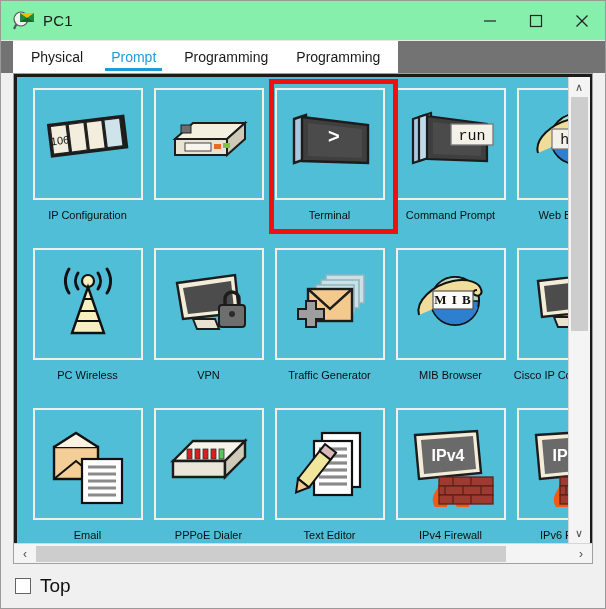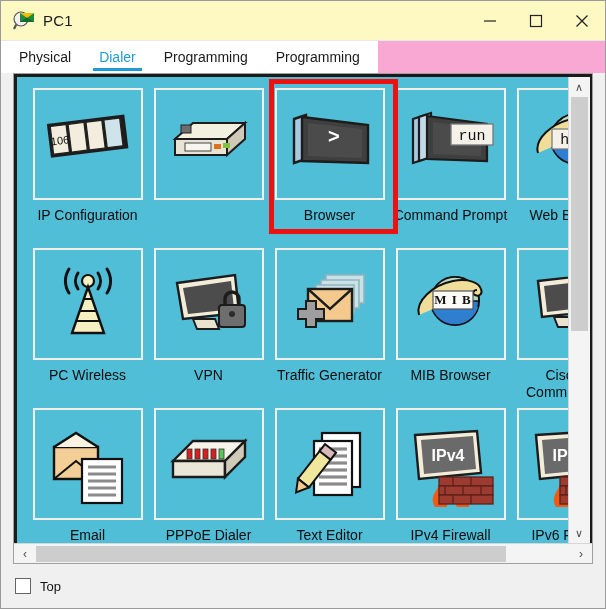--- a/index.html
+++ b/index.html
@@ -13,21 +13,21 @@
   #window {
     position: relative;
     width: 606px; height: 609px;
     background: #f0f0f0;
     border: 1px solid #9a9a9a;
     display: flex; flex-direction: column;
   }
   
   #titlebar {
     height: 40px; flex: 0 0 40px;
-    background: #fef9c3;
+    background: #86efac;
     display: flex; align-items: center;
     border-bottom: 1px solid #e8e8e8;
   }
   #title-icon {
     width: 22px; height: 22px;
     margin-left: 12px; margin-right: 8px;
     position: relative; flex: 0 0 22px;
   }
   #title-text {
     font-size: 15px; color: #1a1a1a;
@@ -35,22 +35,23 @@
   }
   #winbtns { margin-left: auto; display: flex; height: 40px; }
   .winbtn {
     width: 46px; height: 40px;
     display: flex; align-items: center; justify-content: center;
     color: #222;
   }
   
   #tabstrip {
     flex: 0 0 32px; height: 32px;
-    background: #f9a8d4;
-    position: relative;
+    background: #737373;
+    position: relative;
+    padding-left: 12px;
     display: flex; align-items: flex-end;
   }
   #tabs-inner {
     background:#ffffff; height:32px;
     display:flex; align-items:center;
     padding: 0 4px;
   }
   .tab {
     position: relative;
     padding: 0 14px;
@@ -103,21 +104,21 @@
     display: flex; flex-direction: column; align-items: center;
   }
   .iconbox {
     width: 110px; height: 112px;
     border: 2px solid #f2efe6;
     display: flex; align-items: center; justify-content: center;
     position: relative;
   }
   .celllabel {
     margin-top: 7px;
-    font-size: 14px;
+    font-size: 11px;
     color: #0d0d0d;
     text-align: center;
     line-height: 17px;
     width: 118px;
     height: 36px;
   }
   
   #highlight {
     position: absolute;
     left: 252px; top: 2px;
@@ -171,21 +172,21 @@
     display: flex; align-items: center;
     padding-left: 14px;
     background: #f0f0f0;
   }
   #top-check {
     width: 16px; height: 16px;
     border: 1px solid #646464;
     background: #fff;
     margin-right: 9px;
   }
-  #top-label { font-size: 13px; color: #111; }
+  #top-label { font-size: 19px; color: #111; }
 
   
   .icoart { width: 92px; height: 86px; display:block; }
 </style>
 </head>
 <body>
 
 <div id="window">
 
   <div id="titlebar">
@@ -215,21 +216,21 @@
             <line x1="1.5" y1="1.5" x2="12.5" y2="12.5" stroke="currentColor" stroke-width="1.2"></line>
             <line x1="12.5" y1="1.5" x2="1.5" y2="12.5" stroke="currentColor" stroke-width="1.2"></line>
           </svg>
       </div>
     </div>
   </div>
 
   <div id="tabstrip">
     <div id="tabs-inner">
       <div class="tab">Physical</div>
-      <div class="tab active">Dialer</div>
+      <div class="tab active">Prompt</div>
       <div class="tab">Programming</div>
       <div class="tab">Programming</div>
     </div>
   </div>
 
   <div id="panel-wrap">
     <div id="panel-body">
 
       <div id="desktop">
         <div id="grid">
@@ -266,21 +267,21 @@
 
           <div class="cell">
             <div class="iconbox">
               <svg class="icoart" viewBox="0 0 92 86">
                 <polygon points="10,18 22,14 22,58 10,62" fill="#a9c8e0" stroke="#1c1c1c" stroke-width="2.4"></polygon>
                 <polygon points="18,16 84,24 84,62 18,60" fill="#3f3f3f" stroke="#1c1c1c" stroke-width="2.4"></polygon>
                 <polygon points="24,22 78,28 78,57 24,55" fill="#4b4b4b"></polygon>
                 <text x="44" y="42" font-family="Liberation Sans, sans-serif" font-size="20" font-weight="bold" fill="#ffffff">&gt;</text>
               </svg>
             </div>
-            <div class="celllabel">Browser</div>
+            <div class="celllabel">Terminal</div>
           </div>
 
           <div class="cell">
             <div class="iconbox">
               <svg class="icoart" viewBox="0 0 92 86">
                 <polygon points="8,18 20,14 20,58 8,62" fill="#a9c8e0" stroke="#1c1c1c" stroke-width="2.2"></polygon>
                 <polygon points="14,16 26,12 26,56 14,60" fill="#c2d9ea" stroke="#1c1c1c" stroke-width="2.2"></polygon>
                 <polygon points="22,15 82,23 82,60 22,58" fill="#3f3f3f" stroke="#1c1c1c" stroke-width="2.2"></polygon>
                 <polygon points="28,21 76,27 76,55 28,53" fill="#4b4b4b"></polygon>
                 <rect x="46" y="23" width="42" height="21" fill="#f3f1e8" stroke="#777" stroke-width="1.3"></rect>

